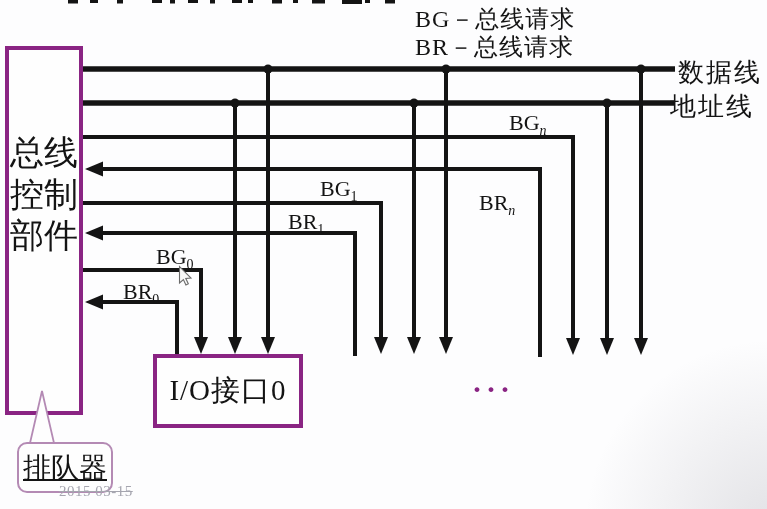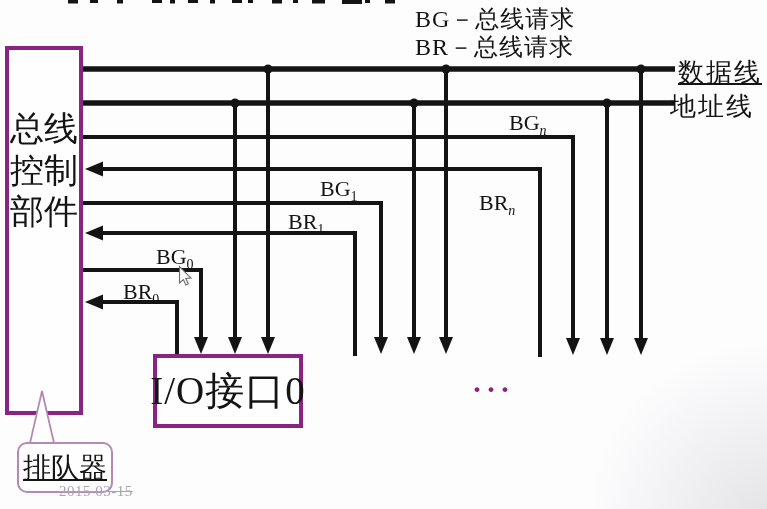--- a/index.html
+++ b/index.html
@@ -11,24 +11,24 @@
     font-family:"Liberation Serif", serif;
     color:#141414;
   }
   svg{position:absolute;left:0;top:0;}
   
   .pbox{
     position:absolute;background:#fefefe;border:4px solid #8a2483;
     box-sizing:border-box;display:flex;align-items:center;justify-content:center;
     z-index:2;
   }
-  .iobox{font-size:39px;letter-spacing:1px;white-space:nowrap;}
+  .iobox{font-size:29px;letter-spacing:1px;white-space:nowrap;}
   #controller{left:5px;top:46px;width:78px;height:369px;align-items:flex-start;}
   #controller .vtext{
-    width:70px;margin-top:58px;font-size:34px;line-height:41.5px;
+    width:70px;margin-top:82px;font-size:34px;line-height:41.5px;
     text-align:center;word-break:break-all;
   }
   #io0{left:153px;top:354px;width:150px;height:74px;}
   #io1{left:318px;top:354px;width:150px;height:74px;}
   #ion{left:520px;top:355px;width:150px;height:75px;}
   #callout{
     position:absolute;left:17px;top:442px;width:96px;height:51px;
     background:#fefefe;border:2px solid #b48ab4;border-radius:10px;
     box-sizing:border-box;display:flex;align-items:center;justify-content:center;
     font-size:28px;z-index:3;text-decoration:underline;
@@ -152,21 +152,21 @@
     <span><span>I/O接口</span><span>0</span></span>
   </div>
 
   <div id="callout">
     <span>排队器</span>
   </div>
 
   <div class="lbl legend" style="left:415px;top:3px;">BG－总线请求</div>
   <div class="lbl legend" style="left:415px;top:31px;">BR－总线请求</div>
 
-  <div class="lbl busname" style="left:678px;top:55px;text-decoration:underline;">数据线</div>
+  <div class="lbl busname" style="left:678px;top:55px;">数据线</div>
   <div class="lbl busname" style="left:670px;top:89px;">地址线</div>
 
   <div class="lbl sig" style="left:509px;top:110px;"><span>BG</span><sub class="it">n</sub></div>
   <div class="lbl sig" style="left:479px;top:145px;margin-top:45px;"><span>BR</span><sub class="it">n</sub></div>
   <div class="lbl sig" style="left:320px;top:176px;"><span>BG</span><sub>1</sub></div>
   <div class="lbl sig" style="left:288px;top:209px;"><span>BR</span><sub>1</sub></div>
   <div class="lbl sig" style="left:156px;top:244px;"><span>BG</span><sub>0</sub></div>
   <div class="lbl sig" style="left:123px;top:279px;"><span>BR</span><sub>0</sub></div>
 
   <div class="lbl" id="ellipsis" style="left:472px;top:372px;">···</div>

